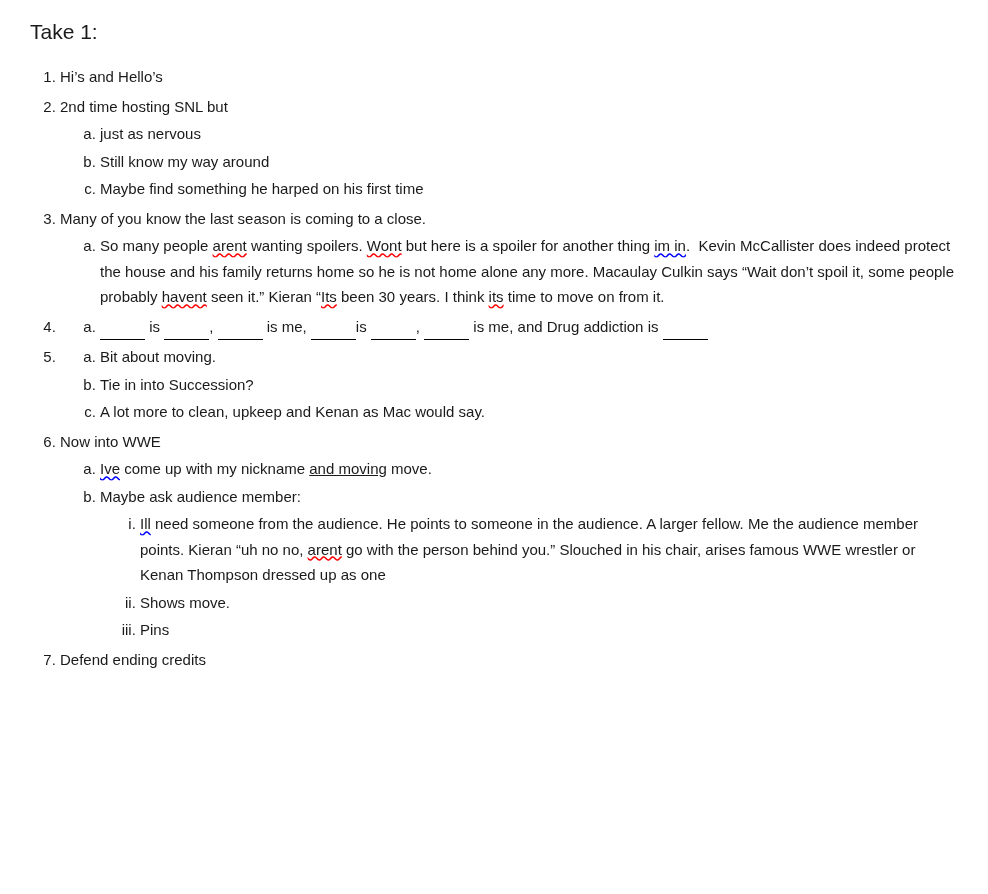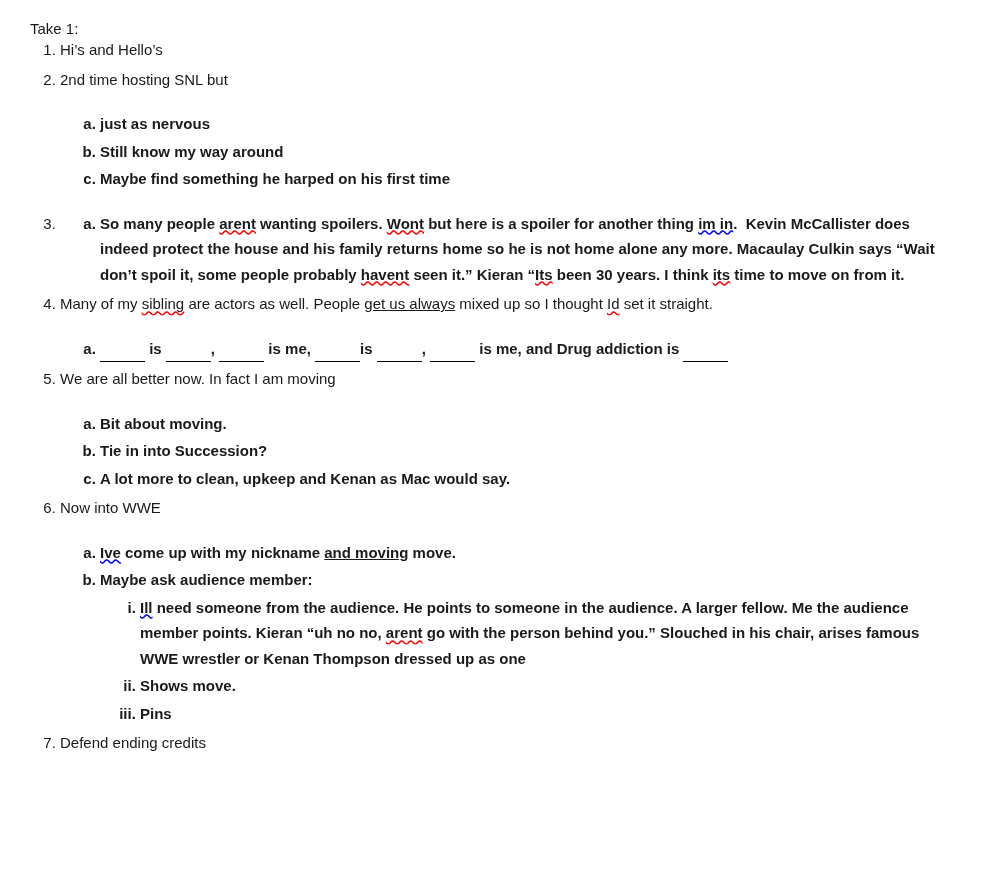--- a/index.html
+++ b/index.html
@@ -12,40 +12,39 @@
       background: #ffffff;
       font-family: Arial, sans-serif;
       font-size: 15px;
       color: #1a1a1a;
       padding: 20px 30px;
       width: 988px;
       min-height: 894px;
     }
 
     .page-title {
-      font-size: 15px;
-      margin-bottom: 0;
+      font-size: 21px;
+      margin-bottom: 20px;
       font-weight: normal;
     }
 
     ol.level1 {
       list-style-type: decimal;
       padding-left: 30px;
       line-height: 1.7;
     }
 
     ol.level1 > li {
       margin-bottom: 4px;
     }
 
     ol.level2 {
       list-style-type: lower-alpha;
       padding-left: 40px;
-      margin-top: 19px;
-      font-weight: bold;
+      margin-top: 2px;
     }
 
     ol.level3 {
       list-style-type: lower-roman;
       padding-left: 40px;
       margin-top: 2px;
     }
 
     ol.level2 > li {
       margin-bottom: 2px;
@@ -90,40 +89,39 @@
   <li>
     <span>2nd time hosting SNL but</span>
     <ol class="level2">
       <li><span>just as nervous</span></li>
       <li><span>Still know my way around</span></li>
       <li><span>Maybe find something he harped on his first time</span></li>
     </ol>
   </li>
 
   <li>
+    <span>Many of you know the last season is coming to a close.</span>
     <ol class="level2">
       <li>
         <span>So many people <span class="spell-red">arent</span> wanting spoilers. <span class="spell-red">Wont</span> but here is a spoiler for another thing <span class="spell-blue">im in</span>.&nbsp; Kevin McCallister does indeed protect the house and his family returns home so he is not home alone any more. Macaulay Culkin says “Wait don’t spoil it, some people probably <span class="spell-red">havent</span> seen it.” Kieran “<span class="spell-red">Its</span> been 30 years. I think <span class="spell-red">its</span> time to move on from it.</span>
       </li>
     </ol>
   </li>
 
   <li>
-    <span>Many of my <span class="spell-red">sibling</span> are actors as well. People <span class="underline-solid">get us always</span> mixed up so I thought <span class="spell-red">Id</span> set it straight.</span>
     <ol class="level2">
       <li>
         <span>
           <span class="blank">&nbsp;&nbsp;&nbsp;&nbsp;&nbsp;&nbsp;&nbsp;</span> is <span class="blank">&nbsp;&nbsp;&nbsp;&nbsp;</span>, <span class="blank">&nbsp;&nbsp;&nbsp;&nbsp;</span> is me, <span class="blank">&nbsp;&nbsp;&nbsp;&nbsp;&nbsp;&nbsp;&nbsp;</span>is <span class="blank">&nbsp;&nbsp;&nbsp;&nbsp;&nbsp;</span>, <span class="blank">&nbsp;&nbsp;&nbsp;&nbsp;&nbsp;&nbsp;&nbsp;</span> is me, and Drug addiction is <span class="blank">&nbsp;&nbsp;&nbsp;&nbsp;&nbsp;&nbsp;&nbsp;</span>
         </span>
       </li>
     </ol>
   </li>
 
   <li>
-    <span>We are all better now. In fact I am moving</span>
     <ol class="level2">
       <li><span>Bit about moving.</span></li>
       <li><span>Tie in into Succession?</span></li>
       <li><span>A lot more to clean, upkeep and Kenan as Mac would say.</span></li>
     </ol>
   </li>
 
   <li>
     <span>Now into WWE</span>
     <ol class="level2">

